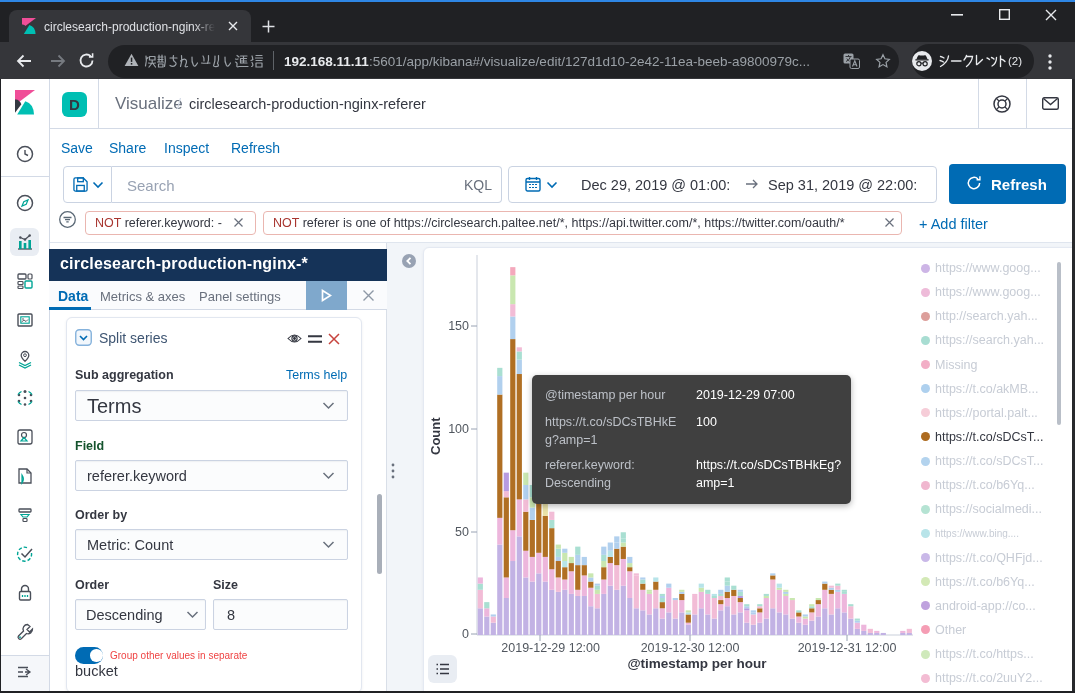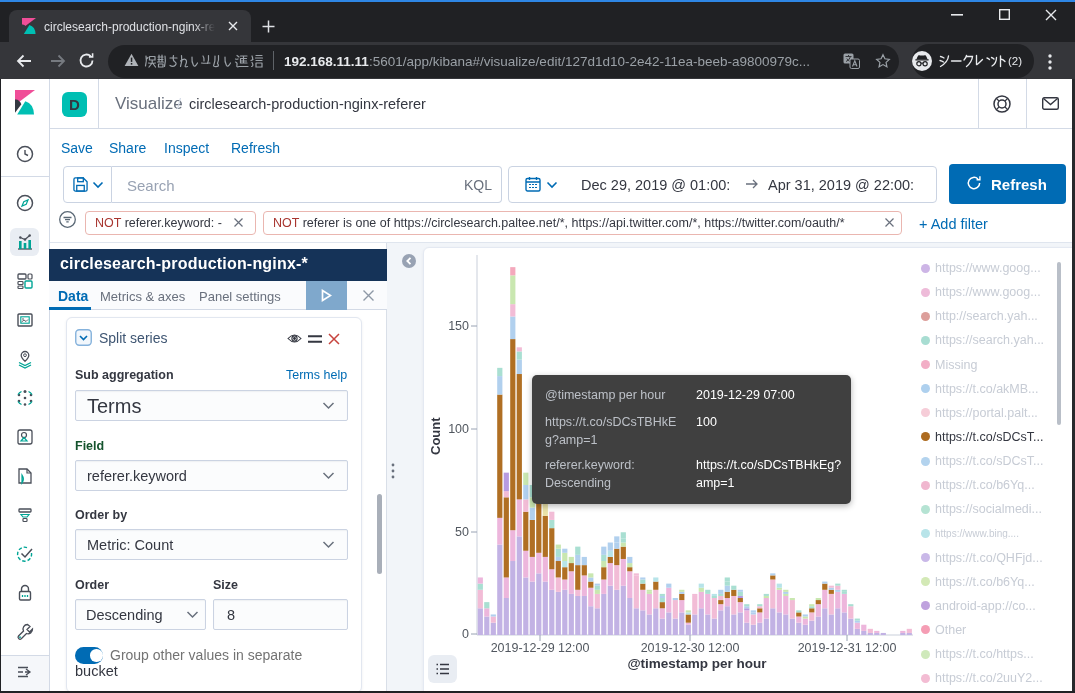--- a/index.html
+++ b/index.html
@@ -226,21 +226,21 @@
     <path d="M1,6 H15 M4.5,1 V4 M11.5,1 V4"></path>
 <path d="M4,8.5 H6 M7,8.5 H9 M10,8.5 H12 M4,11.5 H6 M7,11.5 H9 M10,11.5 H12" stroke-width="1.1"></path>
   </svg>
 <svg class="abs" style="left:546px;top:181px" width="12" height="8" viewBox="0 0 12 8" fill="none">
     <path d="M1.5,1.5 L6,6 L10.5,1.5" stroke="#006BB4" stroke-width="1.6"></path>
   </svg>
 <div class="abs" style="left:581px;top:184.5px;transform:translateY(-50%);white-space:nowrap;font-size:14.5px;color:#343741">Dec 29, 2019 @ 01:00:</div>
 <svg class="abs" style="left:745px;top:178px" width="14" height="12" viewBox="0 0 14 12" fill="none">
     <path d="M1,6 H12 M8,2 L12,6 L8,10" stroke="#69707D" stroke-width="1.3"></path>
   </svg>
-<div class="abs" style="left:768px;top:184.5px;transform:translateY(-50%);white-space:nowrap;font-size:14.5px;color:#343741">Apr 31, 2019 @ 22:00:</div>
+<div class="abs" style="left:768px;top:184.5px;transform:translateY(-50%);white-space:nowrap;font-size:14.5px;color:#343741">Sep 31, 2019 @ 22:00:</div>
 <div class="abs" style="left:949px;top:163.5px;width:117px;height:40px;background:#006BB4;border-radius:4px"></div>
 <svg class="abs" style="left:966px;top:175px" width="16" height="16" viewBox="0 0 17 17">
     <path d="M14.5,8.5 A6 6 0 1 1 12.7,4.2" stroke="#fff" stroke-width="1.6" fill="none"></path>
     <path d="M14.8,1.4 L14.8,5 L11.2,5" fill="none" stroke="#fff" stroke-width="1.5"></path>
   </svg>
 <div class="abs" style="left:991px;top:183.5px;transform:translateY(-50%);white-space:nowrap;font-size:15px;color:#fff;font-weight:700">Refresh</div>
 <div class="abs" style="left:50px;top:206px;width:1025px;height:37px;background:#fff"></div>
 <div class="abs" style="left:50px;top:242px;width:1025px;height:1px;background:#DFE5EE"></div>
 <svg class="abs" style="left:59px;top:211px" width="17" height="17" viewBox="0 0 17 17" fill="none" stroke="#5A6875" stroke-width="1.3">
 <circle cx="8.5" cy="8.5" r="7.8"></circle>
@@ -314,21 +314,21 @@
 <div class="abs" style="left:213px;top:585px;transform:translateY(-50%);white-space:nowrap;font-size:12.5px;color:#343741;font-weight:700">Size</div>
 <div class="abs" style="left:75px;top:599px;width:131px;height:31px;background:#FBFCFD;border:1px solid #CBD3E2;border-radius:2px;box-shadow:0 1px 1px rgba(100,110,130,0.08) inset"></div>
 <div class="abs" style="left:86px;top:615px;transform:translateY(-50%);white-space:nowrap;font-size:14.5px;color:#343741">Descending</div>
 <svg class="abs" style="left:186px;top:611px" width="13" height="8" viewBox="0 0 13 8" fill="none">
     <path d="M1.5,1 L6.5,6 L11.5,1" stroke="#69707D" stroke-width="1.5"></path>
   </svg>
 <div class="abs" style="left:213px;top:599px;width:135px;height:31px;background:#FBFCFD;border:1px solid #CBD3E2;border-radius:2px;box-shadow:0 1px 1px rgba(100,110,130,0.08) inset"></div>
 <div class="abs" style="left:227px;top:615px;transform:translateY(-50%);white-space:nowrap;font-size:14.5px;color:#343741">8</div>
 <div class="abs" style="left:75px;top:647px;width:28px;height:17px;background:#006BB4;border-radius:9px"></div>
 <div class="abs" style="left:90px;top:649px;width:12.5px;height:12.5px;background:#fff;border-radius:50%"></div>
-<div class="abs" style="left:110px;top:655px;transform:translateY(-50%);white-space:nowrap;font-size:14px;color:#737373">Group other values in separate</div>
+<div class="abs" style="left:110px;top:655px;transform:translateY(-50%);white-space:nowrap;font-size:10px;color:#ef4444">Group other values in separate</div>
 <div class="abs" style="left:75px;top:671px;transform:translateY(-50%);white-space:nowrap;font-size:14.5px;color:#343741">bucket</div>
 <div class="abs" style="left:377px;top:494px;width:5px;height:80px;background:#A9AFB9;border-radius:3px"></div>
 <svg class="abs" style="left:391px;top:463px" width="4" height="16" viewBox="0 0 4 16">
     <circle cx="2" cy="2" r="1.4" fill="#69707D"></circle>
     <circle cx="2" cy="8" r="1.4" fill="#69707D"></circle>
     <circle cx="2" cy="14" r="1.4" fill="#69707D"></circle>
   </svg>
 <svg class="abs" style="left:402px;top:254px" width="14" height="14" viewBox="0 0 14 14">
     <circle cx="7" cy="7" r="7" fill="#98A2B3"></circle>
     <path d="M8.5,3.8 L5.3,7 L8.5,10.2" fill="none" stroke="#fff" stroke-width="1.8"></path>
@@ -628,21 +628,21 @@
     <rect x="444.7" y="381.83" width="5.2" height="4.11" fill="#F2BCD6"></rect>
     <rect x="451.2" y="385.94" width="5.2" height="2.06" fill="#C2B2E4"></rect>
     <rect x="451.2" y="383.89" width="5.2" height="2.06" fill="#EDB6DC"></rect>
     <rect x="457.7" y="385.94" width="5.2" height="2.06" fill="#C2B2E4"></rect>
     <rect x="457.7" y="385.94" width="5.2" height="0.00" fill="#EDB6DC"></rect>
     <rect x="477.2" y="385.94" width="5.2" height="2.06" fill="#C2B2E4"></rect>
     <rect x="477.2" y="383.89" width="5.2" height="2.06" fill="#EDB6DC"></rect>
     <rect x="483.7" y="385.94" width="5.2" height="2.06" fill="#C2B2E4"></rect>
     <rect x="483.7" y="381.83" width="5.2" height="4.11" fill="#F2BCD6"></rect>
   </svg>
-<div class="abs" style="left:480px;top:641px;width:120px;text-align:center;font-size:12.5px;color:#51575F">2019-12-29 12:00</div>
+<div class="abs" style="left:480px;top:641px;width:120px;text-align:right;font-size:12.5px;color:#51575F">2019-12-29 12:00</div>
 <div class="abs" style="left:630px;top:641px;width:120px;text-align:center;font-size:12.5px;color:#51575F">2019-12-30 12:00</div>
 <div class="abs" style="left:787px;top:641px;width:120px;text-align:center;font-size:12.5px;color:#51575F">2019-12-31 12:00</div>
 <div class="abs" style="left:428px;top:655px;width:29px;height:28px;background:#E9EDF3;border-radius:6px"></div>
 <svg class="abs" style="left:436px;top:662px" width="14" height="14" viewBox="0 0 14 14">
     <path d="M4,2.5 H13 M4,7 H13 M4,11.5 H13" stroke="#343741" stroke-width="1.5"></path>
     <path d="M0.5,2.5 H2 M0.5,7 H2 M0.5,11.5 H2" stroke="#343741" stroke-width="1.5"></path>
   </svg>
 <div class="abs" style="left:921px;top:263.5px;width:9px;height:9px;border-radius:50%;background:#CDB5E6"></div>
 <div class="abs" style="left:935px;top:268.0px;transform:translateY(-50%);white-space:nowrap;font-size:12.5px;color:#C7CCD5;max-width:125px;overflow:hidden">https://www.goog...</div>
 <div class="abs" style="left:921px;top:287.63px;width:9px;height:9px;border-radius:50%;background:#EEBBD9"></div>

